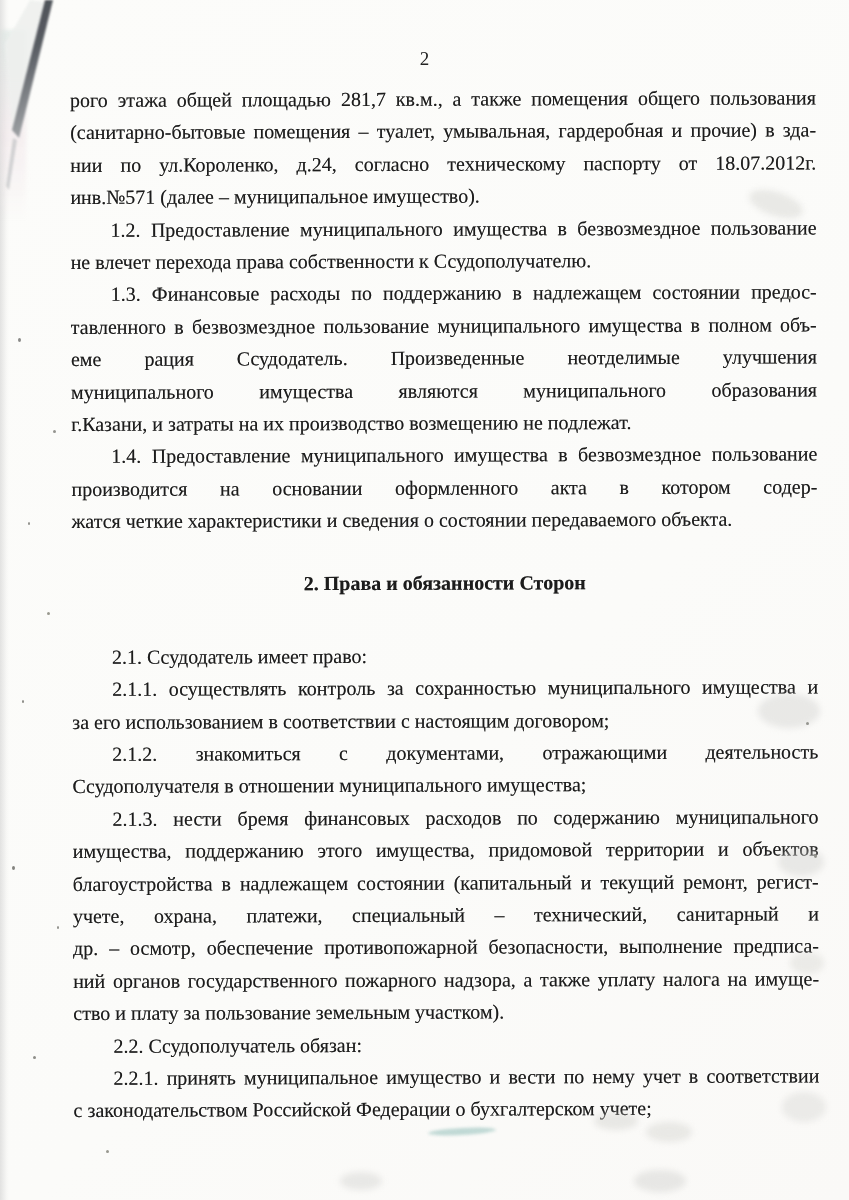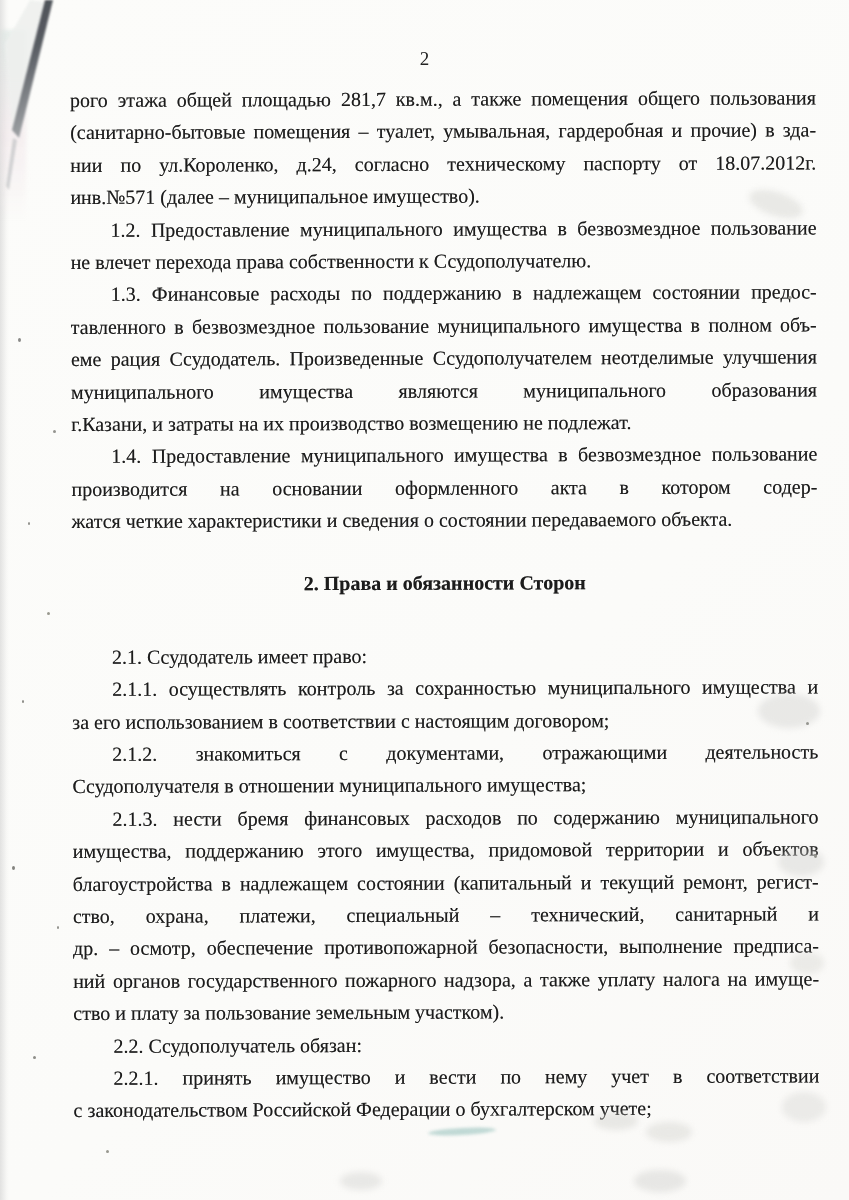--- a/index.html
+++ b/index.html
@@ -152,21 +152,20 @@
           <span>имущества</span>
           <span>в</span>
           <span>полном</span>
           <span>объ-</span>
         </div>
         <div class="line just">
           <span>еме</span>
           <span>рация</span>
           <span>Ссудодатель.</span>
           <span>Произведенные</span>
-          <span>Ссудополучателем</span>
           <span>неотделимые</span>
           <span>улучшения</span>
         </div>
         <div class="line just">
           <span>муниципального</span>
           <span>имущества</span>
           <span>являются</span>
           <span>муниципального</span>
           <span>образования</span>
         </div>
@@ -248,21 +247,21 @@
           <span>в</span>
           <span>надлежащем</span>
           <span>состоянии</span>
           <span>(капитальный</span>
           <span>и</span>
           <span>текущий</span>
           <span>ремонт,</span>
           <span>регист-</span>
         </div>
         <div class="line just">
-          <span>ство,</span>
+          <span>учете,</span>
           <span>охрана,</span>
           <span>платежи,</span>
           <span>специальный</span>
           <span>–</span>
           <span>технический,</span>
           <span>санитарный</span>
           <span>и</span>
         </div>
         <div class="line just">
           <span>др.</span>
@@ -289,20 +288,21 @@
         </div>
         <div class="line last">ство и плату за пользование земельным участком).</div>
       </div>
       <div class="para">
         <div class="line last indent">2.2. Ссудополучатель обязан:</div>
       </div>
       <div class="para">
         <div class="line just indent">
           <span>2.2.1.</span>
           <span>принять</span>
+          <span>муниципальное</span>
           <span>имущество</span>
           <span>и</span>
           <span>вести</span>
           <span>по</span>
           <span>нему</span>
           <span>учет</span>
           <span>в</span>
           <span>соответствии</span>
         </div>
         <div class="line last">с законодательством Российской Федерации о бухгалтерском учете;</div>

